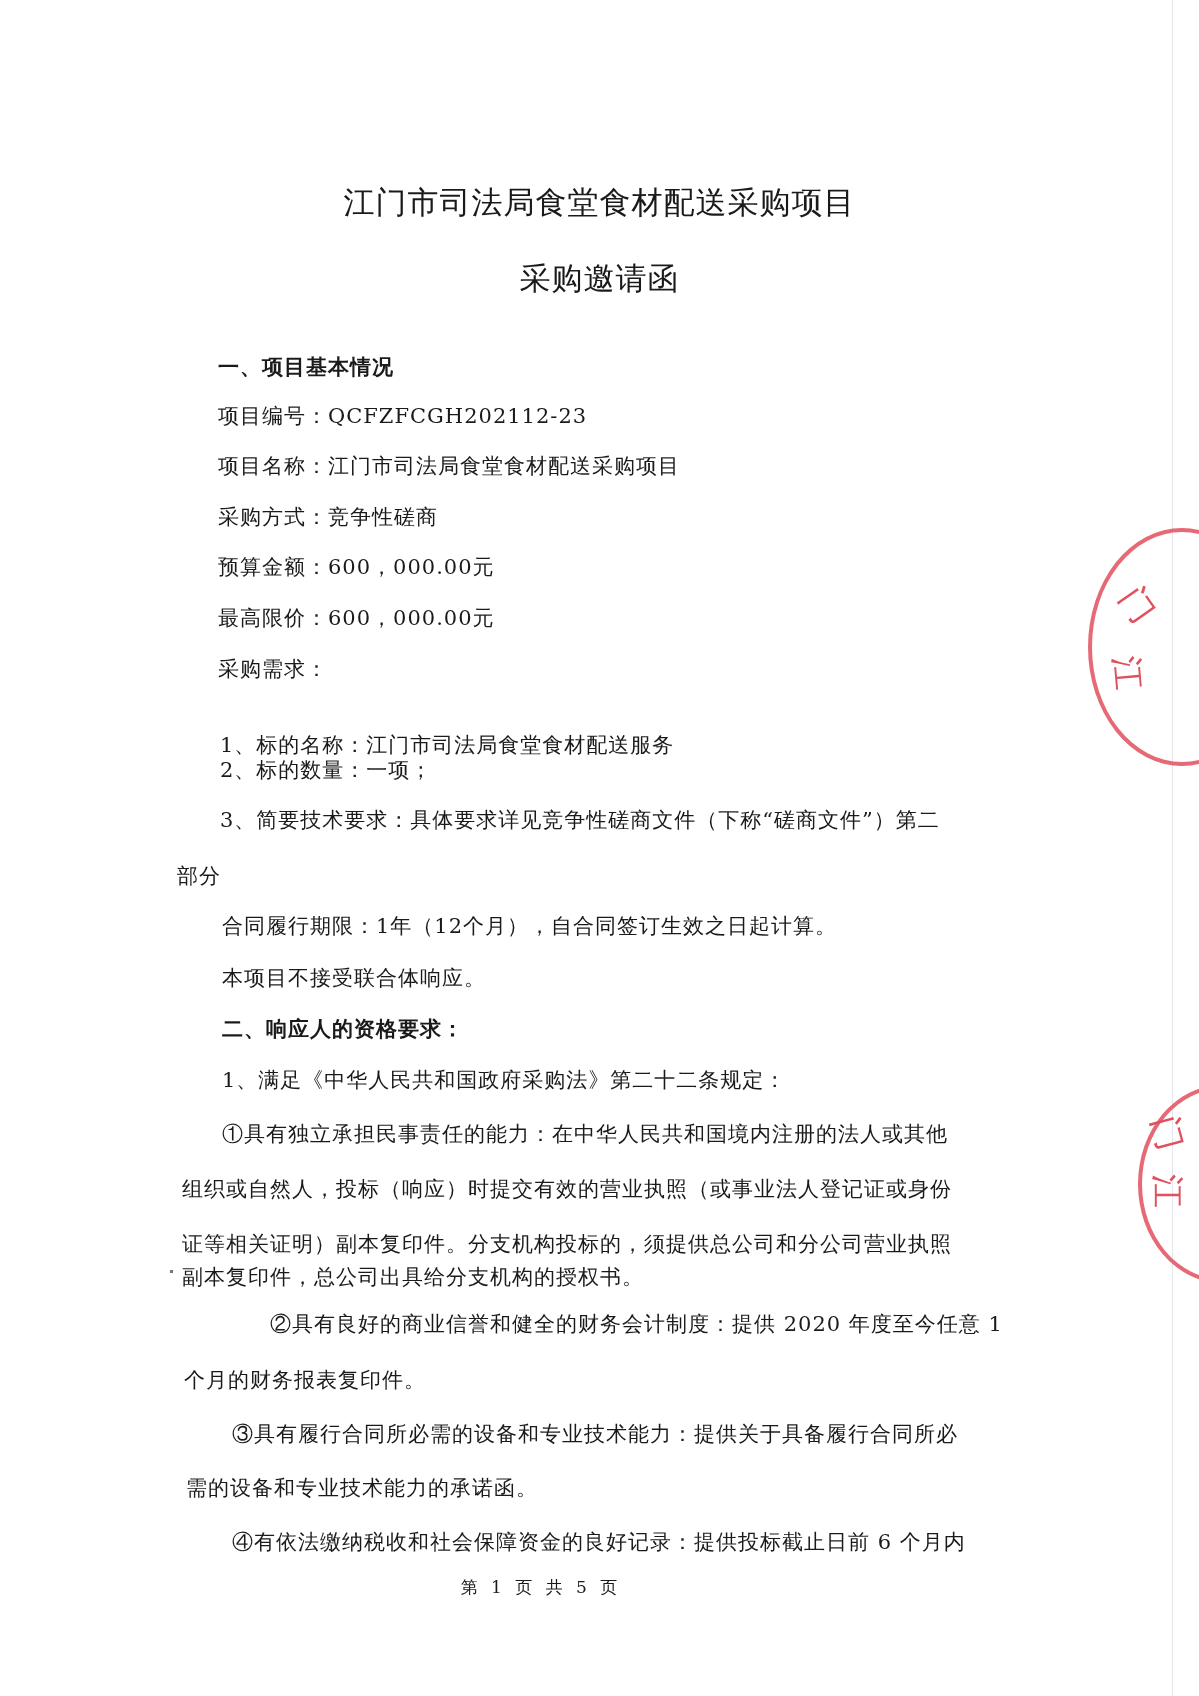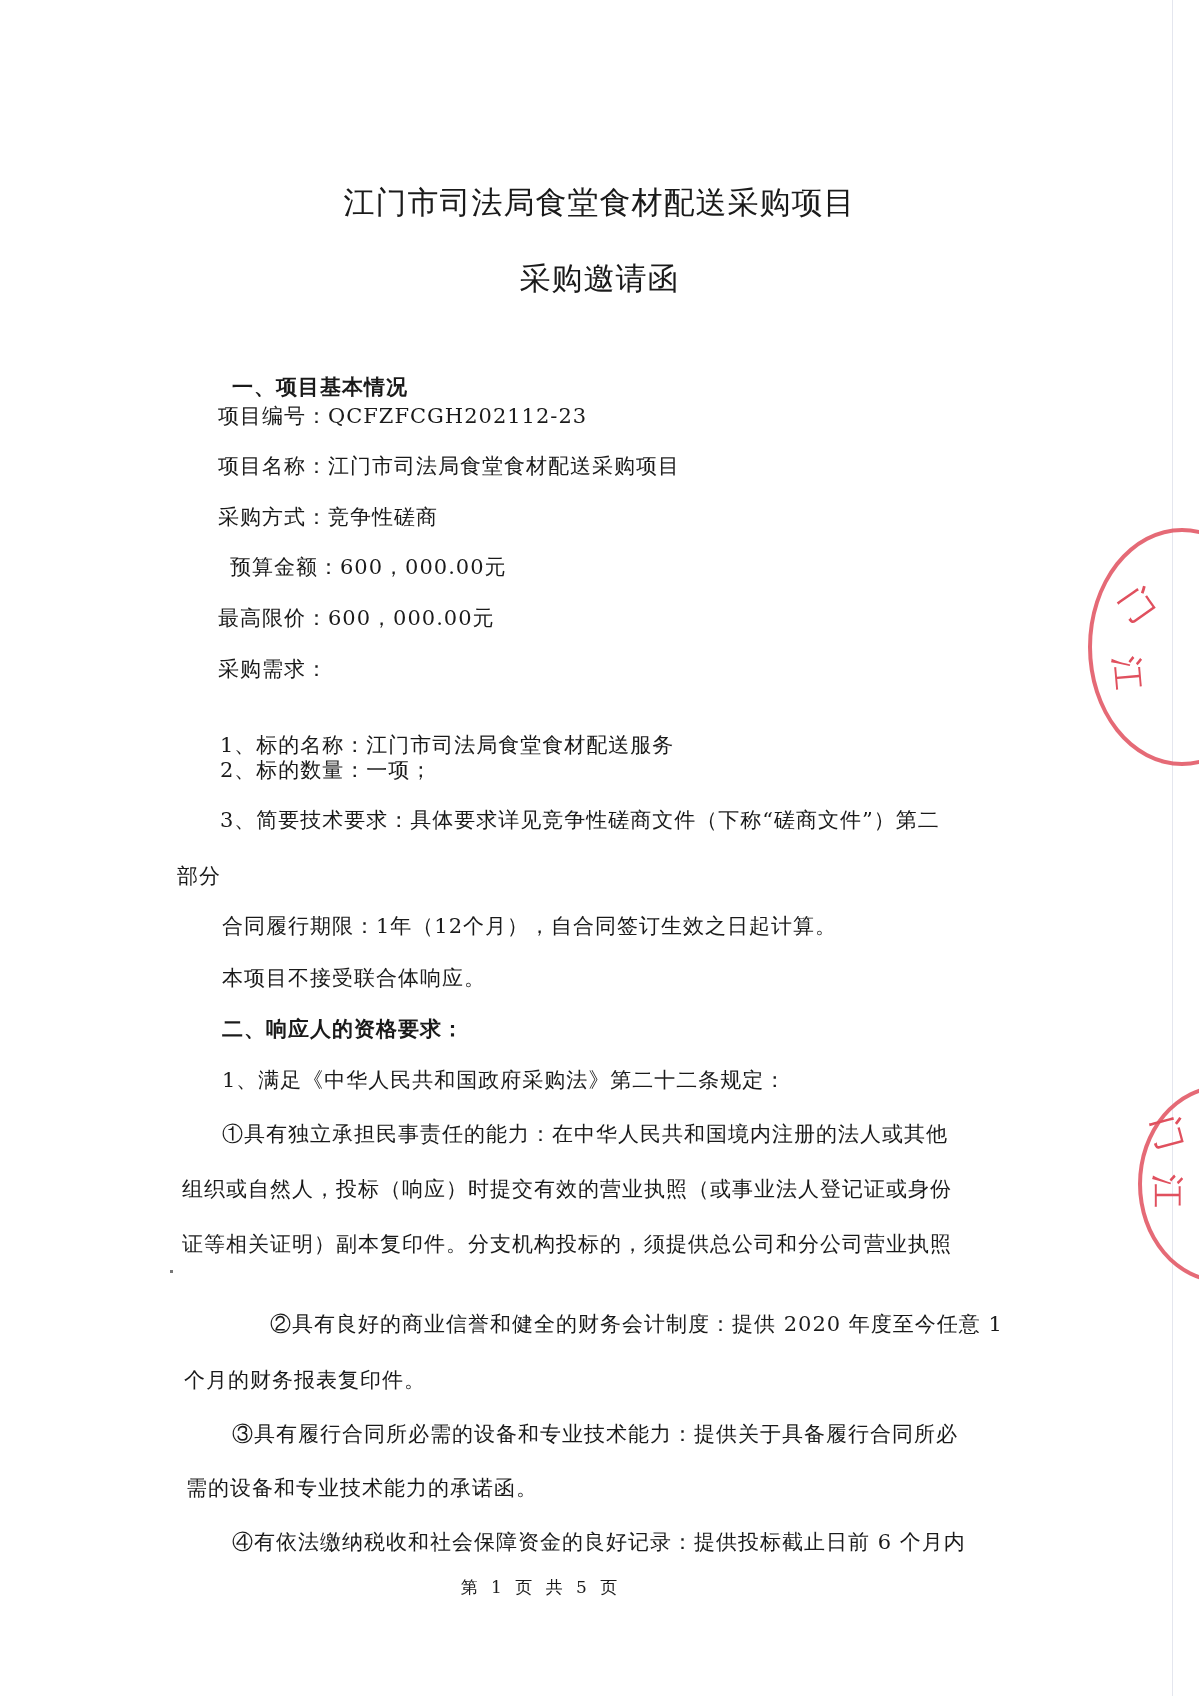--- a/index.html
+++ b/index.html
@@ -21,40 +21,41 @@
 </style>
 </head>
 <body>
 
 <div class="page">
   <div class="edge-line"></div>
 
   <div class="title t2">采购邀请函</div>
   <div class="title t1">江门市司法局食堂食材配送采购项目</div>
 
-  <div class="line bold" style="left:232px; top:353px;margin-top:20px;">一、项目基本情况</div>
+  <div class="line bold" style="left:218px; top:353px;">一、项目基本情况</div>
   <div class="line" style="left:218px; top:402px;text-align:right;">项目编号：QCFZFCGH202112-23</div>
   <div class="line" style="left:218px; top:452px;">项目名称：江门市司法局食堂食材配送采购项目</div>
   <div class="line" style="left:218px; top:503px;">采购方式：竞争性磋商</div>
-  <div class="line" style="left:218px; top:553px;margin-left:12px;">预算金额：600，000.00元</div>
+  <div class="line" style="left:218px; top:553px;">预算金额：600，000.00元</div>
   <div class="line" style="left:218px; top:604px;">最高限价：600，000.00元</div>
   <div class="line" style="left:218px; top:655px;">采购需求：</div>
   <div class="line" style="left:220px; top:731px;">1、标的名称：江门市司法局食堂食材配送服务</div>
   <div class="line" style="left:220px; top:756px;">2、标的数量：一项；</div>
   <div class="line" style="left:220px; top:806px;">3、简要技术要求：具体要求详见竞争性磋商文件（下称“磋商文件”）第二</div>
   <div class="line" style="left:177px; top:862px;">部分</div>
   <div class="line" style="left:222px; top:912px;">合同履行期限：1年（12个月），自合同签订生效之日起计算。</div>
   <div class="line" style="left:222px; top:964px;">本项目不接受联合体响应。</div>
   <div class="line bold" style="left:222px; top:1015px;">二、响应人的资格要求：</div>
   <div class="line" style="left:222px; top:1066px;">1、满足《中华人民共和国政府采购法》第二十二条规定：</div>
 
   <div class="line" style="left:222px; top:1120px;">①具有独立承担民事责任的能力：在中华人民共和国境内注册的法人或其他</div>
   <div class="line" style="left:182px; top:1230px;">证等相关证明）副本复印件。分支机构投标的，须提供总公司和分公司营业执照</div>
   <div class="line" style="left:182px; top:1175px;">组织或自然人，投标（响应）时提交有效的营业执照（或事业法人登记证或身份</div>
   <div class="dot-mark"></div>
+  <div class="line" style="left:182px; top:1263px;">副本复印件，总公司出具给分支机构的授权书。</div>
 
   <div class="line" style="left:230px; top:1310px;margin-left:40px;">②具有良好的商业信誉和健全的财务会计制度：提供 2020 年度至今任意 1</div>
   <div class="line" style="left:184px; top:1366px;">个月的财务报表复印件。</div>
   <div class="line" style="left:232px; top:1420px;">③具有履行合同所必需的设备和专业技术能力：提供关于具备履行合同所必</div>
   <div class="line" style="left:186px; top:1474px;">需的设备和专业技术能力的承诺函。</div>
   <div class="line" style="left:232px; top:1528px;">④有依法缴纳税收和社会保障资金的良好记录：提供投标截止日前 6 个月内</div>
 
   <div class="footer">第 1 页 共 5 页</div>
 
   <div class="seal seal1"></div>

